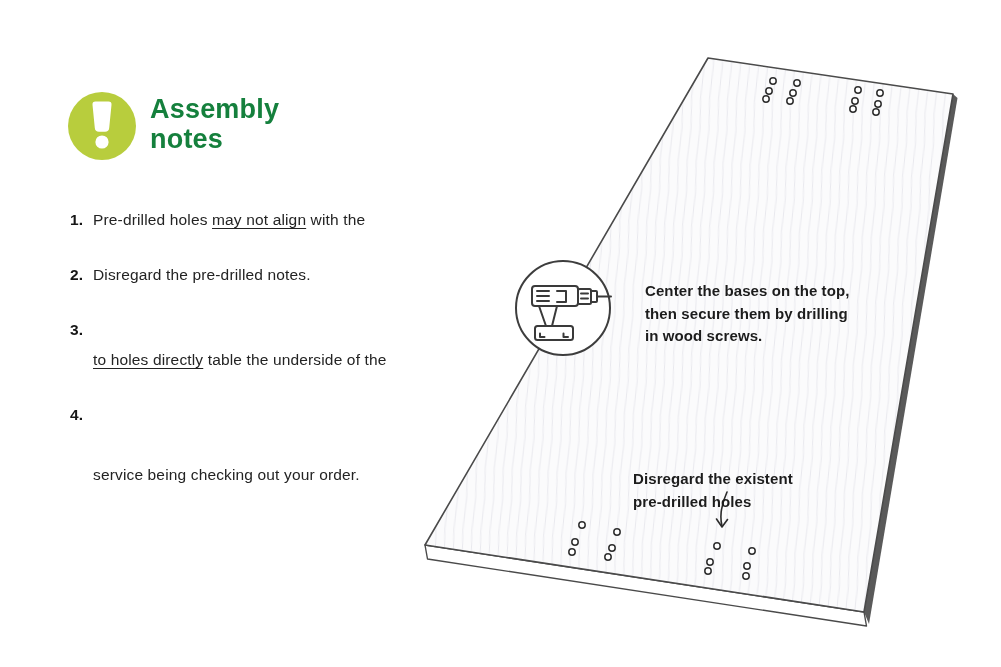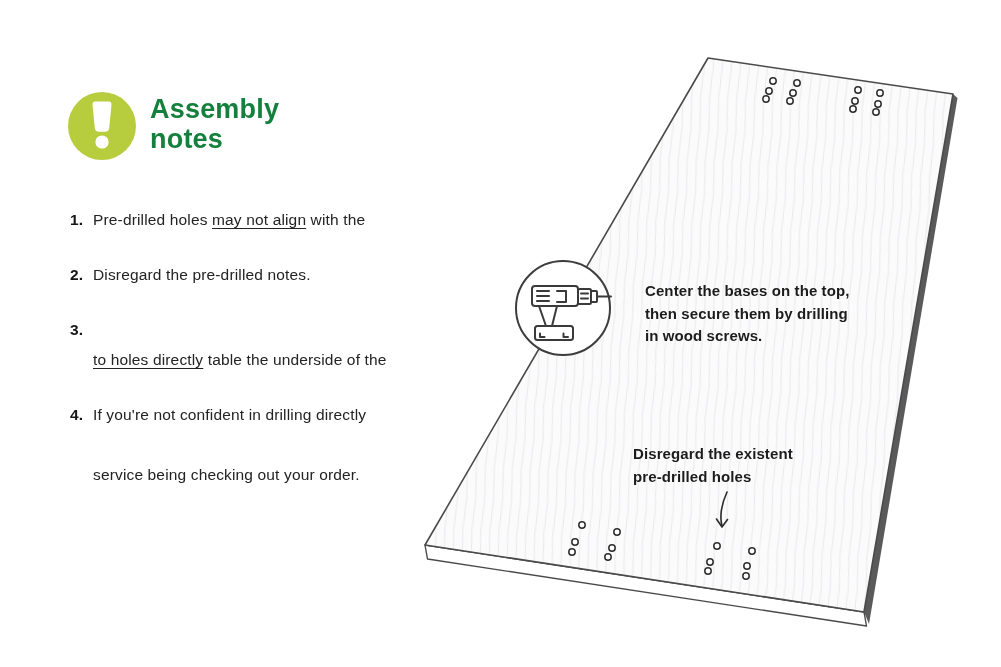--- a/index.html
+++ b/index.html
@@ -24,21 +24,21 @@
   .note-text{flex:1;}
   .note-text .u{text-decoration:underline;text-underline-offset:3px;text-align:center;}
   
   .illustration{position:absolute;left:0;top:0;width:1001px;height:667px;}
   
   .callout{
     position:absolute;font-weight:700;font-size:15px;line-height:22.5px;
     color:#1c1c1c;letter-spacing:.1px;white-space:pre-line;
   }
   .callout.drill-note{left:631px;top:280px;width:250px;margin-left:14px;}
-  .callout.holes-note{left:633px;top:443px;width:210px;}
+  .callout.holes-note{left:633px;top:468px;width:210px;}
 </style>
 </head>
 <body>
 
 <svg class="illustration" viewBox="0 0 1001 667" xmlns="http://www.w3.org/2000/svg">
   <defs>
     <pattern id="grain" width="9" height="64" patternUnits="userSpaceOnUse" patternTransform="rotate(4)">
       <path d="M4.5,0 q1.6,16 0,32 q-1.6,16 0,32" fill="none" stroke="#e9e9ee" stroke-width="1"></path>
     </pattern>
   </defs>
@@ -125,21 +125,21 @@
     <div class="note-item">
       <span class="note-number">2.</span>
       <span class="note-text"><span>Disregard the pre-drilled notes.</span></span>
     </div>
     <div class="note-item">
       <span class="note-number">3.</span>
       <span class="note-text"><br><span class="u">to holes directly</span><span> table the underside of the</span><br></span>
     </div>
     <div class="note-item">
       <span class="note-number">4.</span>
-      <span class="note-text"><span>If you're not confident in drilling directly</span><br><br><span>service being checking out your order.</span></span>
+      <span class="note-text"><br><br><span>service being checking out your order.</span></span>
     </div>
   </div>
 
 <div class="callout drill-note">Center the bases on the top,
 then secure them by drilling
 in wood screws.</div>
 
 <div class="callout holes-note">Disregard the existent
 pre-drilled holes</div>
 

